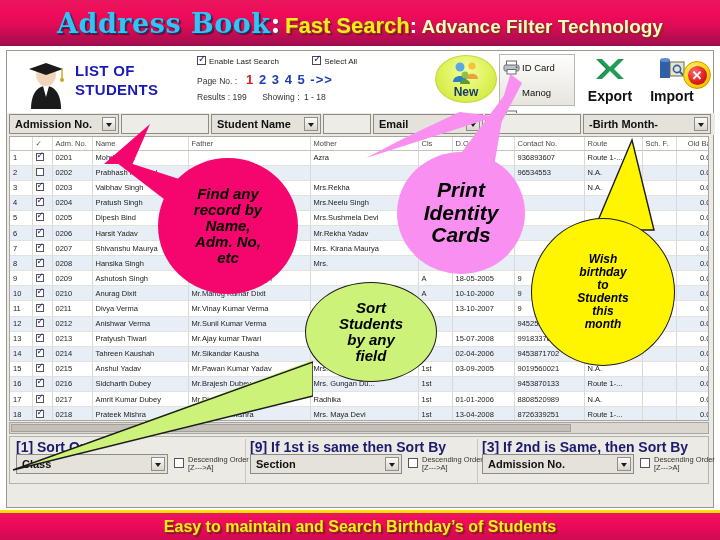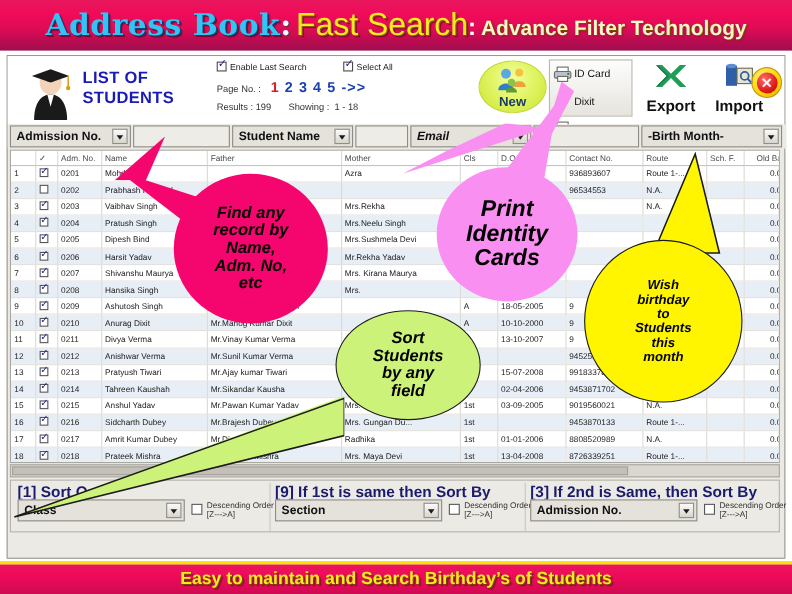--- a/index.html
+++ b/index.html
@@ -22,21 +22,21 @@
     white-space: nowrap; line-height: 1;
   }
   .t-blue {
     font-family: "DejaVu Serif", serif;
     font-weight: bold; font-size: 27px; color: #35c3f3;
     text-shadow: 1px 1px 0 #00457a, 2px 2px 1px rgba(0,0,0,.45);
     letter-spacing: .5px;
   }
   .t-colon1 { font-family:"DejaVu Serif",serif; font-weight:bold; font-size:27px; color:#ffffff; text-shadow:1px 1px 1px #444; }
   .t-yellow {
-    font-weight: normal; font-size: 29px; color: #ffe921;
+    font-weight: bold; font-size: 22px; color: #ffe921;
     text-shadow: 1px 1px 0 #8a5a00, 2px 2px 1px rgba(0,0,0,.4);
   }
   .t-colon2 { font-weight:bold; font-size:22px; color:#ffffff; }
   .t-cream {
     font-weight: bold; font-size: 19px; color: #fff6c9;
     text-shadow: 1px 1px 0 #7a4a00, 1px 1px 2px rgba(0,0,0,.35);
   }
 
   
   .banner-bottom {
@@ -309,21 +309,21 @@
             <circle cx="13.6" cy="7.2" r="1" fill="#3a7d2c"></circle>
           </svg>
           <span>ID Card</span>
         </div>
         <div class="r">
           <svg class="printer" style="top:30px" width="17" height="15" viewBox="0 0 17 15">
             <rect x="3.5" y="1" width="10" height="4.5" fill="#fff" stroke="#6b6b6b"></rect>
             <rect x="1" y="5" width="15" height="6" rx="1.5" fill="#cfd6dd" stroke="#6b6b6b"></rect>
             <rect x="4" y="9.5" width="9" height="4.5" fill="#fff" stroke="#6b6b6b"></rect>
           </svg>
-          <span>Dixit</span>
+          <span>Manog</span>
         </div>
       </div>
 
       <div class="tbtn" id="btn-export">
         <svg class="gl" width="34" height="26" viewBox="0 0 34 26">
           <path d="M3 3 L13 13 L3 23 L9 23 L17 15 L25 23 L31 23 L21 13 L31 3 L25 3 L17 11 L9 3 Z" fill="#1f9d55"></path>
           <path d="M5 4 L14 13 L5 22" fill="none" stroke="#14784a" stroke-width="1"></path>
         </svg>
         <div class="lab">Export</div>
       </div>
@@ -348,21 +348,21 @@
       <div class="fcell" style="left:2px;   width:110px;">
         <div class="txt">Admission No.</div>
         <div class="arw"></div>
       </div>
       <div class="fcell plain" style="left:114px; width:88px;"></div>
       <div class="fcell" style="left:204px; width:110px;">
         <div class="txt">Student Name</div>
         <div class="arw"></div>
       </div>
       <div class="fcell plain" style="left:316px; width:48px;"></div>
-      <div class="fcell" style="left:366px; width:110px;font-style:italic;">
+      <div class="fcell" style="left:366px; width:110px;">
         <div class="txt">Email</div>
         <div class="arw"></div>
       </div>
       <div class="fcell plain" style="left:478px; width:96px;"></div>
       <div class="fcell" style="left:576px; width:128px;">
         <div class="txt">-Birth Month-</div>
         <div class="arw"></div>
       </div>
     </div>
 

